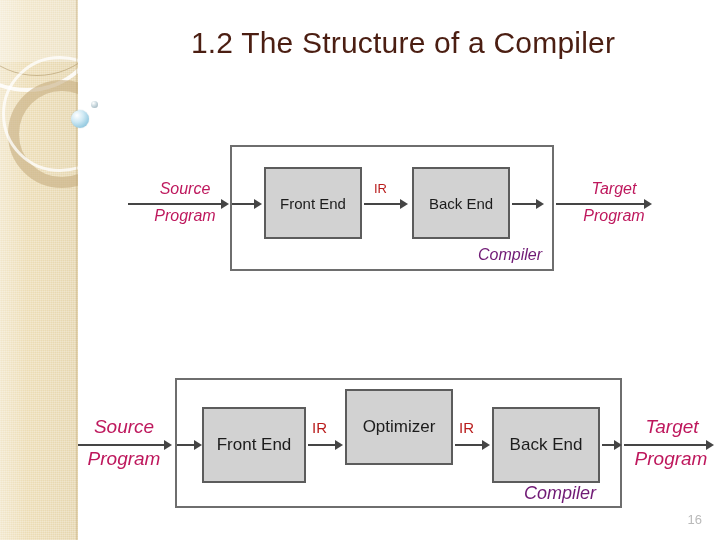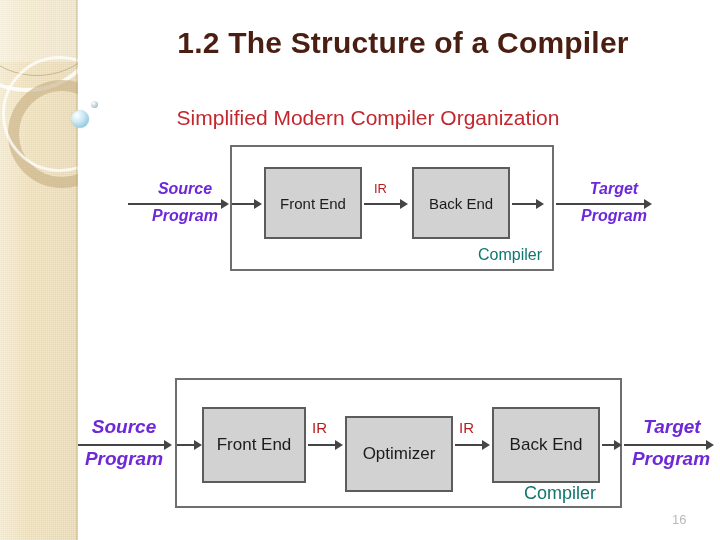--- a/index.html
+++ b/index.html
@@ -94,21 +94,21 @@
     background: radial-gradient(circle at 35% 30%, #ffffff 0%, #c9d8de 45%, #94aab4 100%);
   }
 
   
   #title {
     position: absolute;
     left: 92px; top: 26px;
     width: 622px;
     text-align: center;
     font-size: 30px;
-    font-weight: bold;
+    font-weight: normal;
     color: #4b1e12;
     letter-spacing: 0.2px;
     line-height: 34px;
     white-space: nowrap;
   }
 
   
   .subtitle {
     position: absolute;
     width: 560px;
@@ -148,33 +148,34 @@
   .arrowhead {
     position: absolute;
     width: 0; height: 0;
     border-top: 5px solid transparent;
     border-bottom: 5px solid transparent;
     border-left: 8px solid #454545;
   }
   .io-label {
     position: absolute;
     font-style: italic;
-    font-weight: bold;
-    color: #6d28d9;
+    font-weight: normal;
+    color: #be185d;
     white-space: nowrap;
   }
   .ir-label {
     position: absolute;
     color: #b91c1c;
     white-space: nowrap;
   }
   .compiler-caption {
     position: absolute;
-    color: #0f766e;
-    white-space: nowrap;
+    color: #701a75;
+    white-space: nowrap;
+    font-style: italic;
   }
 
   
   #diagram-1 { left: 0; top: 0; width: 720px; height: 540px; }
   #d1-compiler { left: 230px; top: 145px; width: 324px; height: 126px; }
   #d1-front    { left: 264px; top: 167px; width: 98px;  height: 72px; font-size: 15px; }
   #d1-back     { left: 412px; top: 167px; width: 98px;  height: 72px; font-size: 15px; }
 
   #d1-line-in-a   { left: 128px; top: 203px; width: 95px; }
   #d1-arrow-in-a  { left: 221px; top: 199px; }
@@ -193,21 +194,21 @@
   #d1-srcp  { left: 135px; top: 207px; width: 100px; text-align: center; font-size: 16px; }
   #d1-tgt   { left: 570px; top: 180px; width: 88px; text-align: center; font-size: 16px; }
   #d1-tgtp  { left: 562px; top: 207px; width: 104px; text-align: center; font-size: 16px; }
   #d1-ir    { left: 374px; top: 181px; font-size: 13px; }
   #d1-cap   { left: 478px; top: 246px; font-size: 16px; }
 
   
   #diagram-2 { left: 0; top: 0; width: 720px; height: 540px; }
   #d2-compiler { left: 175px; top: 378px; width: 447px; height: 130px; }
   #d2-front    { left: 202px; top: 407px; width: 104px; height: 76px; font-size: 17px; }
-  #d2-opt      { left: 345px; top: 416px; width: 108px; height: 76px; font-size: 17px; }
+  #d2-opt      { left: 345px; top: 389px; width: 108px; height: 76px; font-size: 17px; }
   #d2-back     { left: 492px; top: 407px; width: 108px; height: 76px; font-size: 17px; }
 
   #d2-line-in-a   { left: 78px;  top: 444px; width: 88px; }
   #d2-arrow-in-a  { left: 164px; top: 440px; }
   #d2-line-in-b   { left: 177px; top: 444px; width: 19px; }
   #d2-arrow-in-b  { left: 194px; top: 440px; }
 
   #d2-line-ir1    { left: 308px; top: 444px; width: 29px; }
   #d2-arrow-ir1   { left: 335px; top: 440px; }
   #d2-line-ir2    { left: 455px; top: 444px; width: 29px; }
@@ -224,21 +225,21 @@
   #d2-tgtp  { left: 618px; top: 448px; width: 106px; text-align: center; font-size: 19px; }
   #d2-ir1   { left: 312px; top: 419px; font-size: 15px; }
   #d2-ir2   { left: 459px; top: 419px; font-size: 15px; }
   #d2-cap   { left: 524px; top: 483px; font-size: 18px; }
 
   
   #page-number {
     position: absolute;
     left: 672px; top: 512px;
     width: 30px;
-    text-align: left;
+    text-align: right;
     font-size: 13px;
     color: #b9b9b9;
   }
 </style>
 </head>
 <body>
 
 <div id="slide">
 
   <div id="sidebar">
@@ -248,21 +249,20 @@
     <div class="arc" id="arc-big-white"></div>
     <div class="arc" id="ring-thick"></div>
     <div class="arc" id="ring-thin-white"></div>
   </div>
   <div id="sidebar-edge"></div>
   <div id="sphere"></div>
   <div id="sphere-small"></div>
 
   <div id="title">1.2 The Structure of a Compiler</div>
 
-  <div class="subtitle" id="subtitle-1">Simplified Modern Compiler Organization</div>
 
   <div class="diagram" id="diagram-1">
 
     <div class="compiler-box" id="d1-compiler"></div>
 
     <div class="stage-box" id="d1-front">
       <span class="stage-label">Front End</span>
     </div>
     <div class="stage-box" id="d1-back">
       <span class="stage-label">Back End</span>

